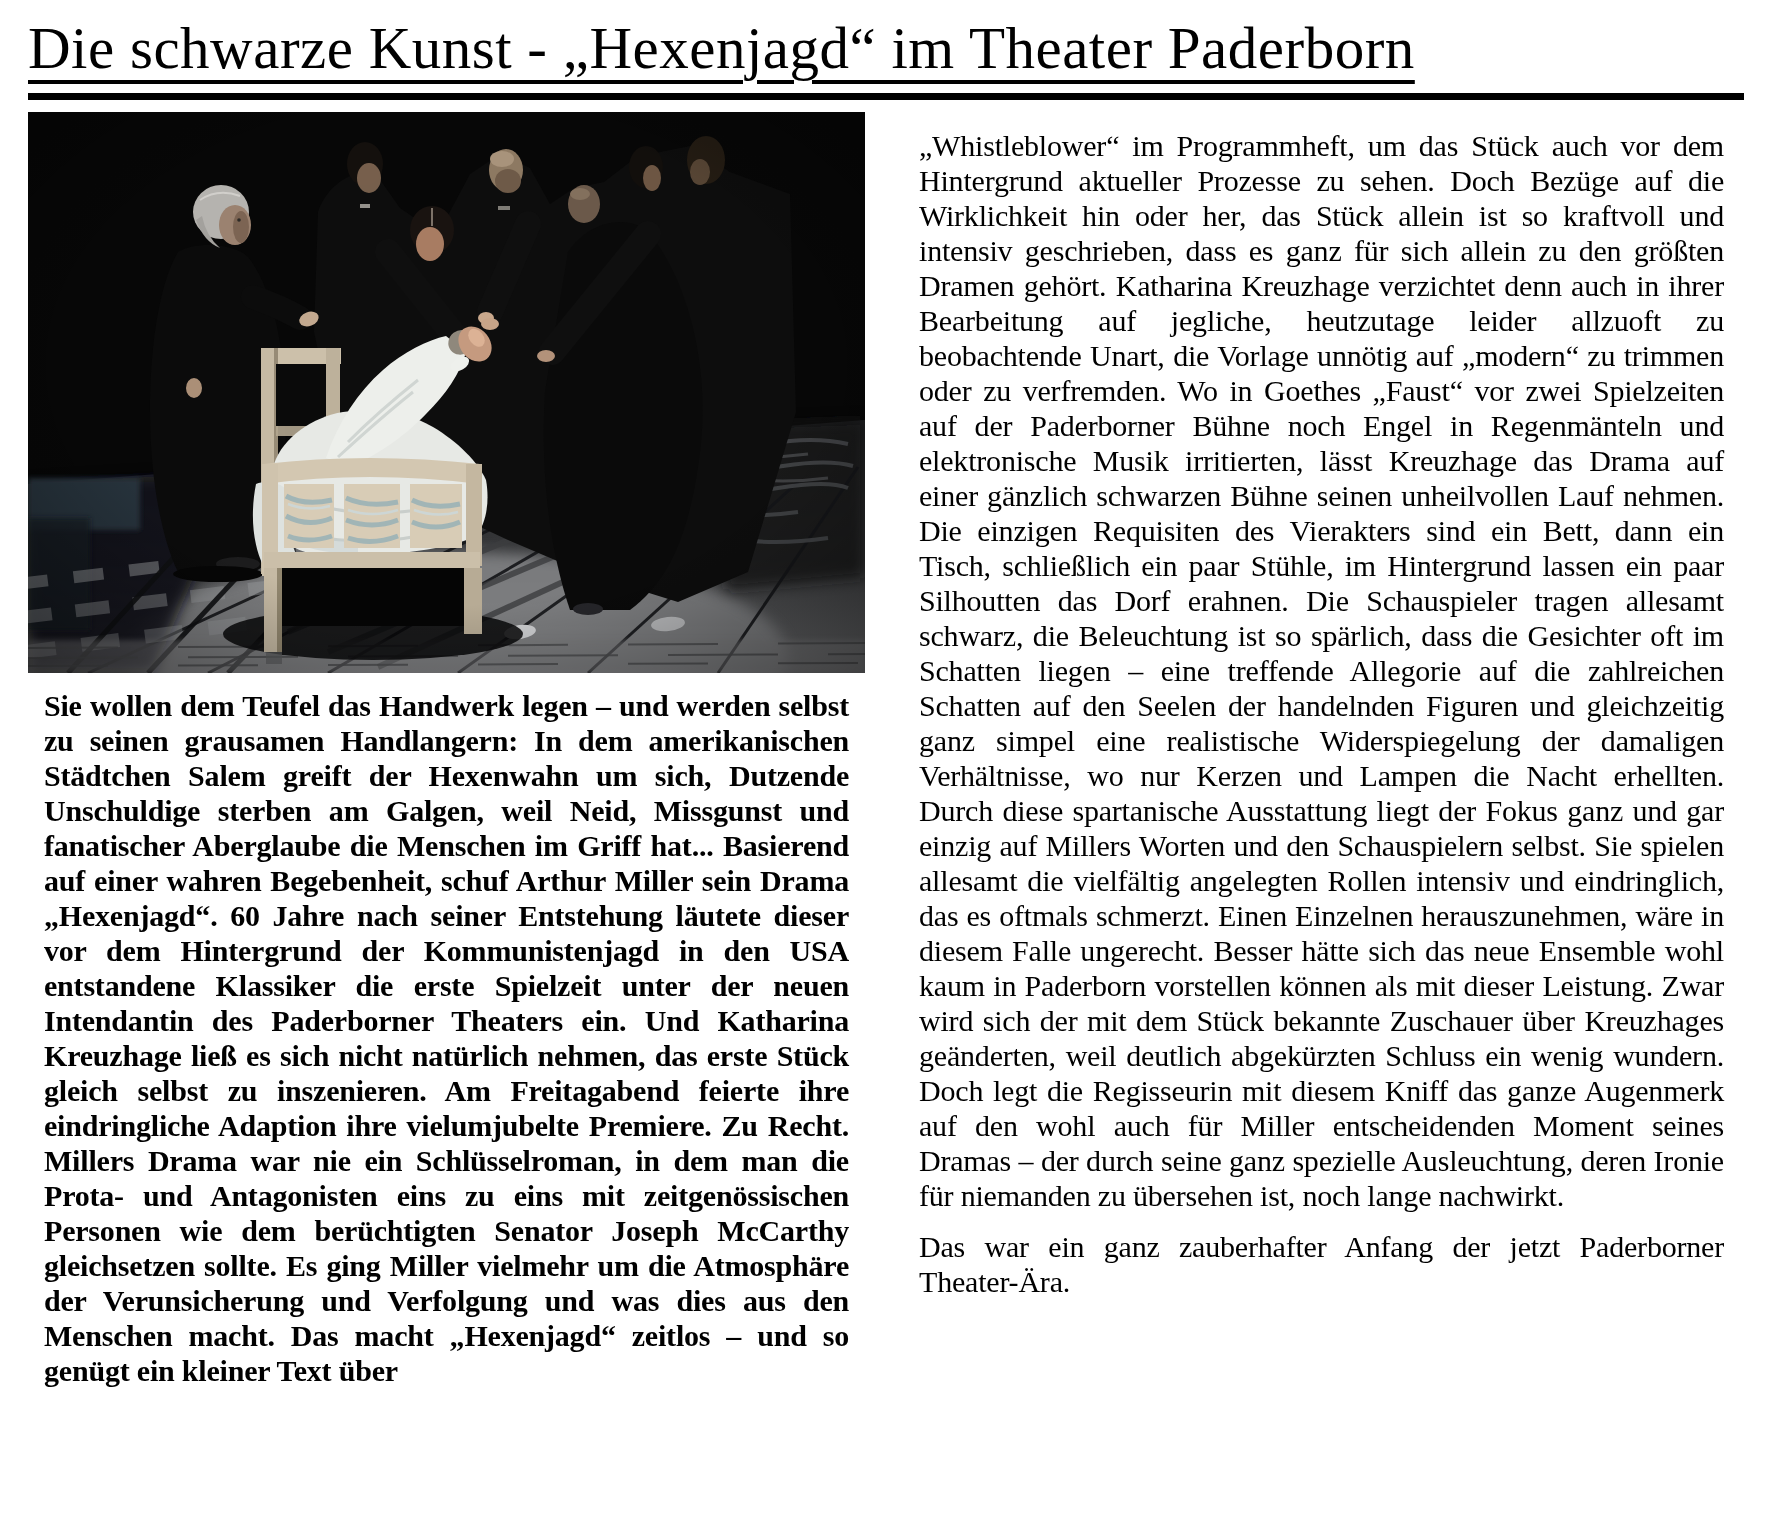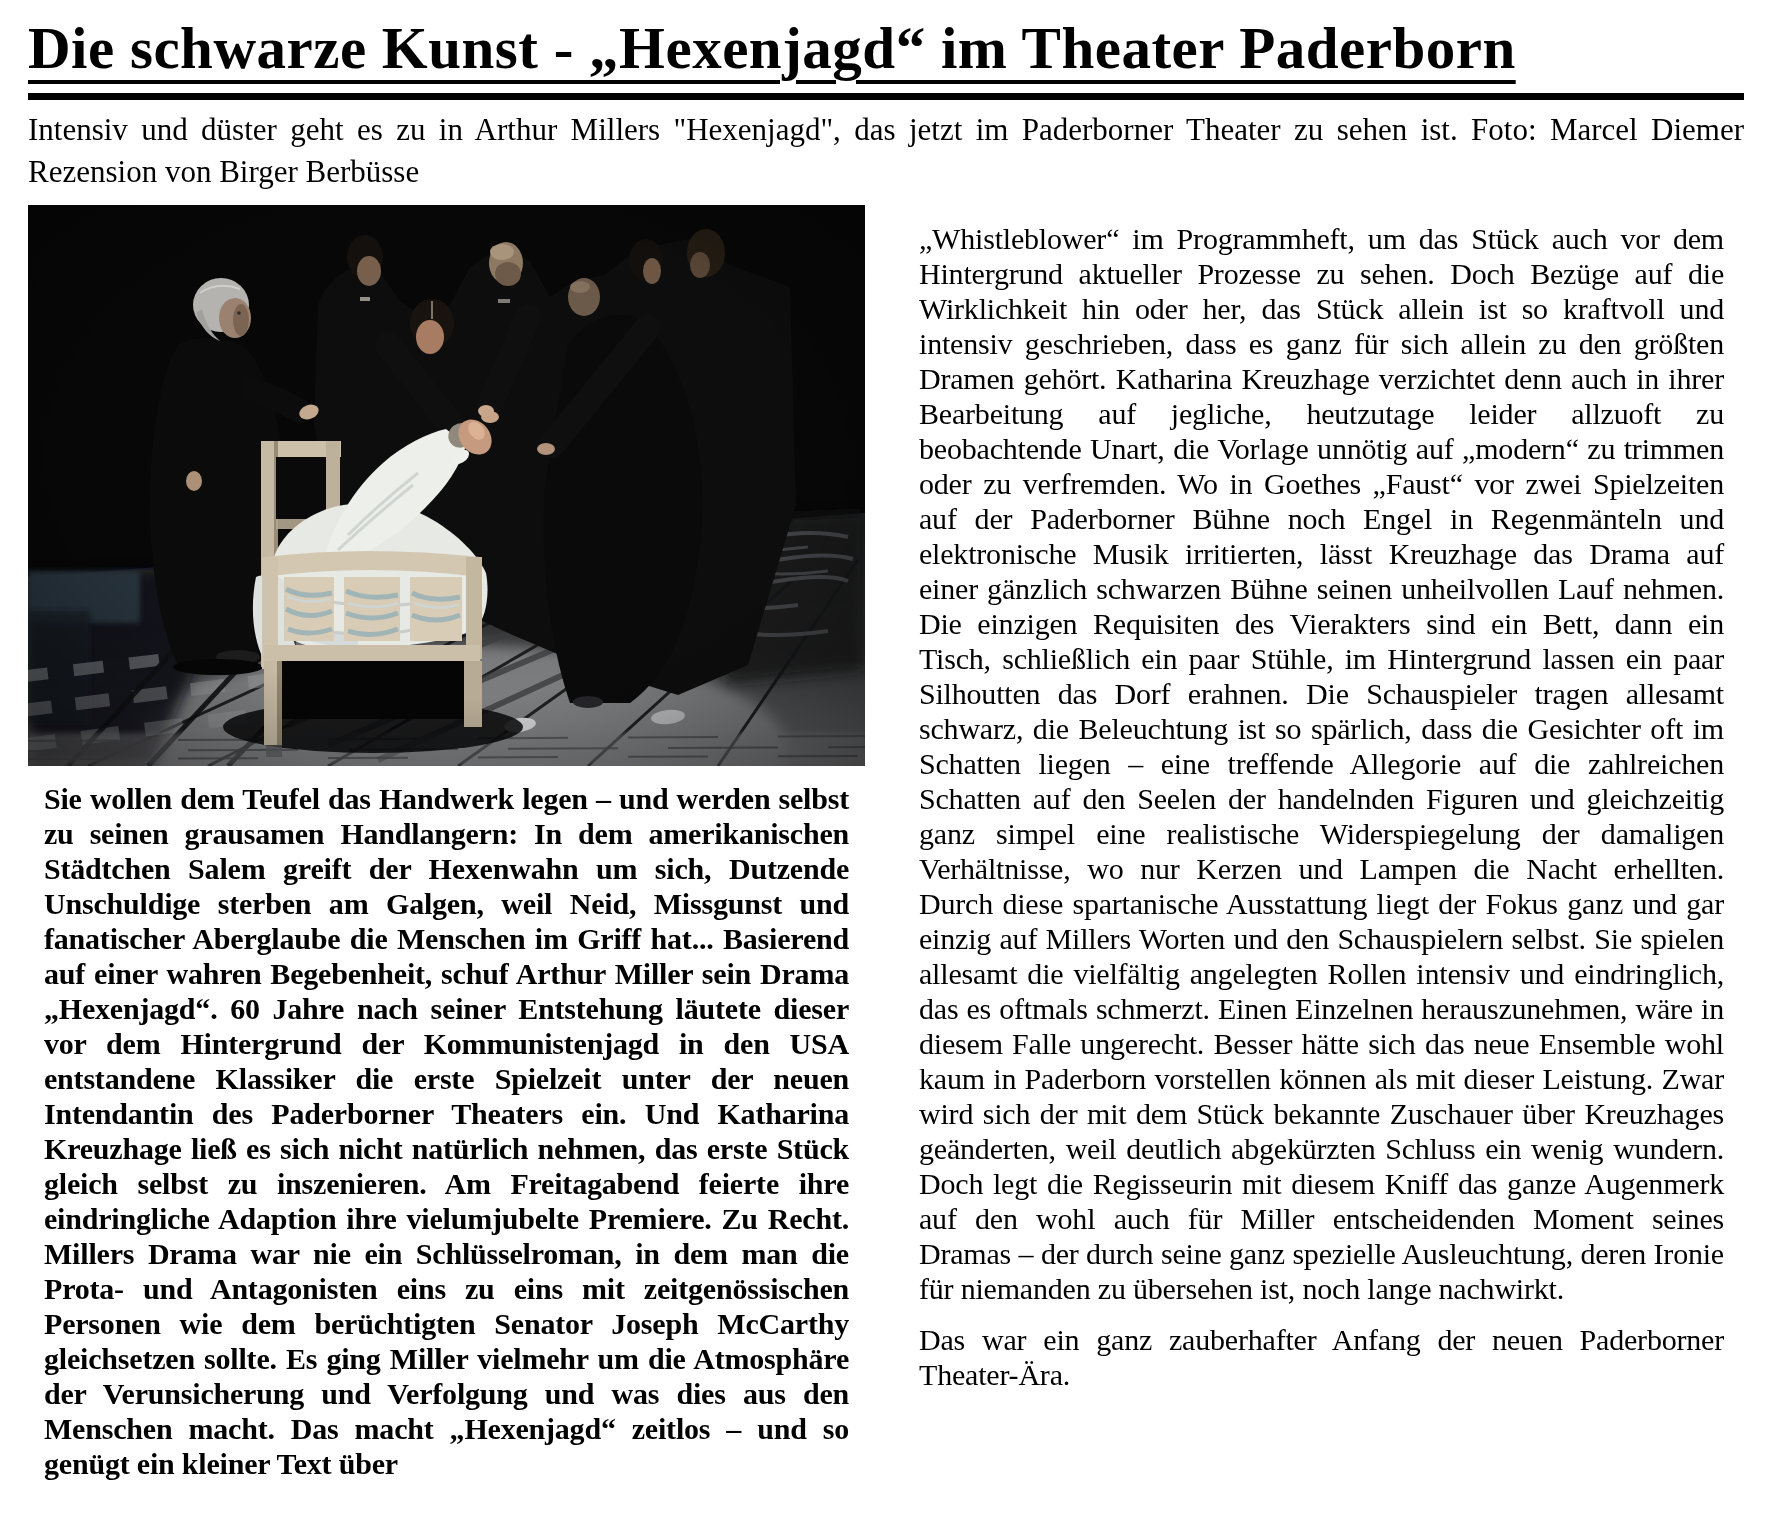--- a/index.html
+++ b/index.html
@@ -8,21 +8,21 @@
     width:1772px;height:1533px;
     box-sizing:border-box;
     background:#ffffff;
     color:#000;
     font-family:"Liberation Serif","DejaVu Serif",serif;
     padding:2px 28px 0 28px;
     overflow:hidden;
   }
   .headline{
     font-size:59px;
-    font-weight:700;
+    font-weight:400;
     margin:12px 0 0 0;
     letter-spacing:0.5px;
     white-space:nowrap;
     text-decoration:underline;
     text-decoration-thickness:4px;
     text-underline-offset:12px;
   }
   .headline-rule{
     height:7px;
     background:#000;
@@ -53,21 +53,20 @@
   .left-text{margin-top:15px;font-weight:bold;}
 </style>
 </head>
 <body>
 
 <div class="page">
 
   <h1 class="headline">Die schwarze Kunst - „Hexenjagd“ im Theater Paderborn</h1>
   <div class="headline-rule"></div>
 
-  <p class="subhead">Intensiv und düster geht es zu in Arthur Millers "Hexenjagd", das jetzt im Paderborner Theater zu sehen ist. Foto: Marcel Diemer Rezension von Birger Berbüsse</p>
 
   <div class="columns">
 
     <div class="col">
       <div class="photo">
         <svg viewBox="0 0 837 561" preserveAspectRatio="none" xmlns="http://www.w3.org/2000/svg">
           <defs>
             <linearGradient id="floorg" x1="0" y1="0" x2="0" y2="1">
               <stop offset="0" stop-color="#1c1d1f"></stop>
               <stop offset="0.55" stop-color="#38393b"></stop>
@@ -260,17 +259,17 @@
           </g>
 
           <rect x="0" y="0" width="837" height="561" fill="url(#vig)"></rect>
         </svg>
       </div>
       <p class="body-text left-text">Sie wollen dem Teufel das Handwerk legen – und werden selbst zu seinen grausamen Handlangern: In dem amerikanischen Städtchen Salem greift der Hexenwahn um sich, Dutzende Unschuldige sterben am Galgen, weil Neid, Missgunst und fanatischer Aberglaube die Menschen im Griff hat... Basierend auf einer wahren Begebenheit, schuf Arthur Miller sein Drama „Hexenjagd“. 60 Jahre nach seiner Entstehung läutete dieser vor dem Hintergrund der Kommunistenjagd in den USA entstandene Klassiker die erste Spielzeit unter der neuen Intendantin des Paderborner Theaters ein. Und Katharina Kreuzhage ließ es sich nicht natürlich nehmen, das erste Stück gleich selbst zu inszenieren. Am Freitagabend feierte ihre eindringliche Adaption ihre vielumjubelte Premiere. Zu Recht. Millers Drama war nie ein Schlüsselroman, in dem man die Prota- und Antagonisten eins zu eins mit zeitgenössischen Personen wie dem berüchtigten Senator Joseph McCarthy gleichsetzen sollte. Es ging Miller vielmehr um die Atmosphäre der Verunsicherung und Verfolgung und was dies aus den Menschen macht. Das macht „Hexenjagd“ zeitlos – und so genügt ein kleiner Text über</p>
     </div>
 
     <div class="col">
       <p class="body-text">„Whistleblower“ im Programmheft, um das Stück auch vor dem Hintergrund aktueller Prozesse zu sehen. Doch Bezüge auf die Wirklichkeit hin oder her, das Stück allein ist so kraftvoll und intensiv geschrieben, dass es ganz für sich allein zu den größten Dramen gehört. Katharina Kreuzhage verzichtet denn auch in ihrer Bearbeitung auf jegliche, heutzutage leider allzuoft zu beobachtende Unart, die Vorlage unnötig auf „modern“ zu trimmen oder zu verfremden. Wo in Goethes „Faust“ vor zwei Spielzeiten auf der Paderborner Bühne noch Engel in Regenmänteln und elektronische Musik irritierten, lässt Kreuzhage das Drama auf einer gänzlich schwarzen Bühne seinen unheilvollen Lauf nehmen. Die einzigen Requisiten des Vierakters sind ein Bett, dann ein Tisch, schließlich ein paar Stühle, im Hintergrund lassen ein paar Silhoutten das Dorf erahnen. Die Schauspieler tragen allesamt schwarz, die Beleuchtung ist so spärlich, dass die Gesichter oft im Schatten liegen – eine treffende Allegorie auf die zahlreichen Schatten auf den Seelen der handelnden Figuren und gleichzeitig ganz simpel eine realistische Widerspiegelung der damaligen Verhältnisse, wo nur Kerzen und Lampen die Nacht erhellten. Durch diese spartanische Ausstattung liegt der Fokus ganz und gar einzig auf Millers Worten und den Schauspielern selbst. Sie spielen allesamt die vielfältig angelegten Rollen intensiv und eindringlich, das es oftmals schmerzt. Einen Einzelnen herauszunehmen, wäre in diesem Falle ungerecht. Besser hätte sich das neue Ensemble wohl kaum in Paderborn vorstellen können als mit dieser Leistung. Zwar wird sich der mit dem Stück bekannte Zuschauer über Kreuzhages geänderten, weil deutlich abgekürzten Schluss ein wenig wundern. Doch legt die Regisseurin mit diesem Kniff das ganze Augenmerk auf den wohl auch für Miller entscheidenden Moment seines Dramas – der durch seine ganz spezielle Ausleuchtung, deren Ironie für niemanden zu übersehen ist, noch lange nachwirkt.</p>
-      <p class="body-text">Das war ein ganz zauberhafter Anfang der neuen Paderborner Theater-Ära.</p>
+      <p class="body-text">Das war ein ganz zauberhafter Anfang der jetzt Paderborner Theater-Ära.</p>
     </div>
 
   </div>
 </div>
 
 </body></html>

